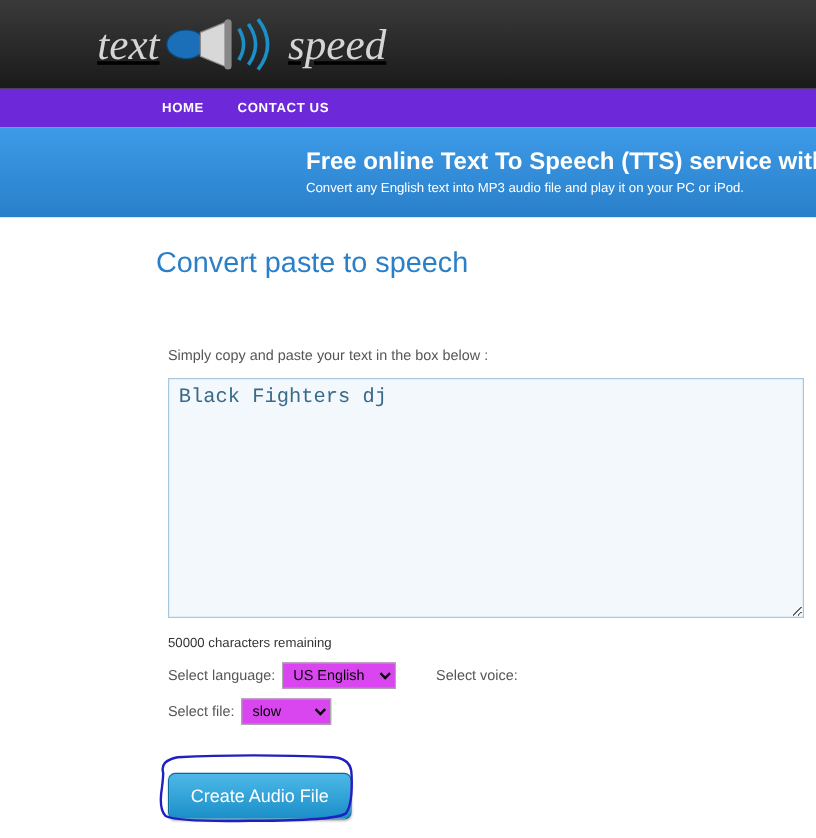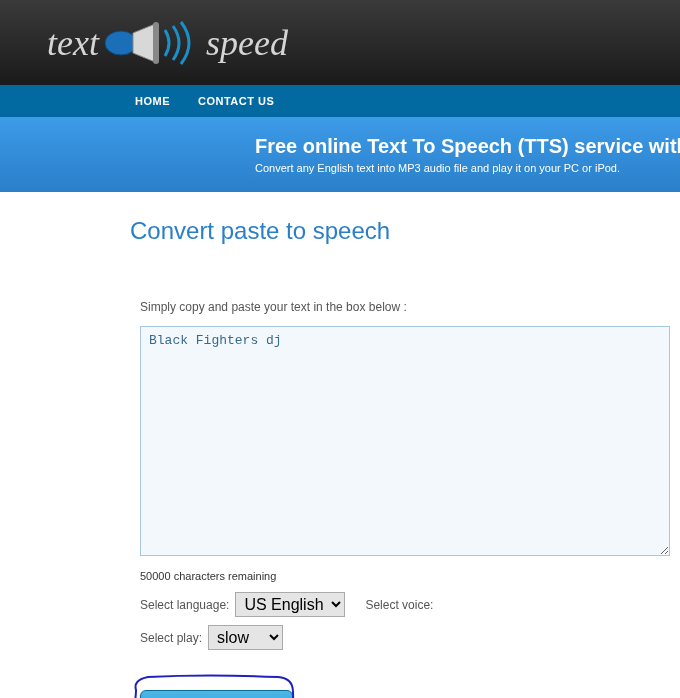--- a/index.html
+++ b/index.html
@@ -1,38 +1,39 @@
 <!DOCTYPE html>
 <html><head>
   <meta charset="utf-8">
   <style>
     * { margin: 0; padding: 0; box-sizing: border-box; }
     body { font-family: Arial, Helvetica, sans-serif; background: #fff; width: 680px; }
     
     .header-top {
       background: linear-gradient(to bottom, #3a3a3a 0%, #2a2a2a 50%, #1a1a1a 100%);
-      height: 85px;
+      height: 74px;
       display: flex;
       align-items: center;
-      padding-left: 47px;
+      padding-left: 81px;
+      text-decoration: underline;
     }
     
     .logo {
       display: flex;
       align-items: center;
       font-family: Georgia, serif;
       font-size: 36px;
       font-weight: normal;
     }
     .logo-text { color: #d5d5d5; font-style: italic; margin-right: 4px; }
     .logo-speech { color: #d5d5d5; font-style: italic; margin-left: 8px; }
     .logo-icon { position: relative; width: 95px; height: 50px; display: flex; align-items: center; }
     
     .nav-bar {
-      background: #0369a1;
+      background: #6d28d9;
       padding: 10px 0 10px 135px;
       display: flex;
       gap: 28px;
     }
     .nav-item {
       color: #fff;
       font-size: 11px;
       font-weight: bold;
       letter-spacing: 0.5px;
       cursor: pointer;
@@ -50,40 +51,40 @@
     .banner-sub { font-size: 11px; }
     
     .content { padding: 25px 0 25px 130px; width: 680px; }
     .page-title { color: #2a7fc9; font-size: 24px; font-weight: normal; margin-bottom: 55px; }
     
     .form-area { padding-left: 10px; }
     .instruction { font-size: 12px; color: #555; margin-bottom: 12px; margin-top: 40px; }
     
     .text-input {
       width: 530px;
-      height: 230px;
+      height: 200px;
       border: 1px solid #a8c8e0;
       background: #f2f8fc;
       padding: 6px 8px;
       font-family: 'Courier New', monospace;
-      font-size: 13px;
+      font-size: 17px;
       color: #3a6a8a;
       resize: both;
       outline: none;
     }
     
     .char-count { font-size: 11px; color: #333; margin-top: 10px; }
     
-    .selects-row { display: flex; gap: 20px; margin-top: 10px; }
+    .selects-row { display: flex; gap: 33px; margin-top: 10px; }
     .select-group { display: flex; align-items: center; gap: 6px; font-size: 12px; color: #555; }
     .select-group select {
-      font-size: 16px;
+      font-size: 12px;
       padding: 2px 4px;
       border: 1px solid #aaa;
-      background: #e5e5e5;
+      background: #d946ef;
       min-width: 95px;
     }
     .selects-row2 { margin-top: 8px; }
     .selects-row2 select { min-width: 75px; }
     
     .submit-area { margin-top: 40px; position: relative; display: inline-block; }
     .submit-btn {
       background: linear-gradient(to bottom, #4db8e8 0%, #1a8fc8 100%);
       border: 1px solid #0a6a9a;
       border-radius: 6px;
@@ -149,21 +150,21 @@
           <option>US English</option>
         </select>
       </div>
       <div class="select-group">
         <span>Select voice:</span>
       </div>
     </div>
     
     <div class="selects-row selects-row2">
       <div class="select-group">
-        <span>Select play:</span>
+        <span>Select file:</span>
         <select>
           <option>slow</option>
         </select>
       </div>
     </div>
     
     <div class="submit-area">
       <svg class="hand-circle" viewBox="0 0 170 62">
         <path d="M 8 18 Q 5 8 20 5 Q 80 2 150 5 Q 165 6 165 20 Q 166 45 160 52 Q 150 58 80 58 Q 20 59 10 54 Q 4 48 7 30 Q 8 22 8 18" stroke="#2020c0" stroke-width="2" fill="none" stroke-linecap="round"></path>
       </svg>

